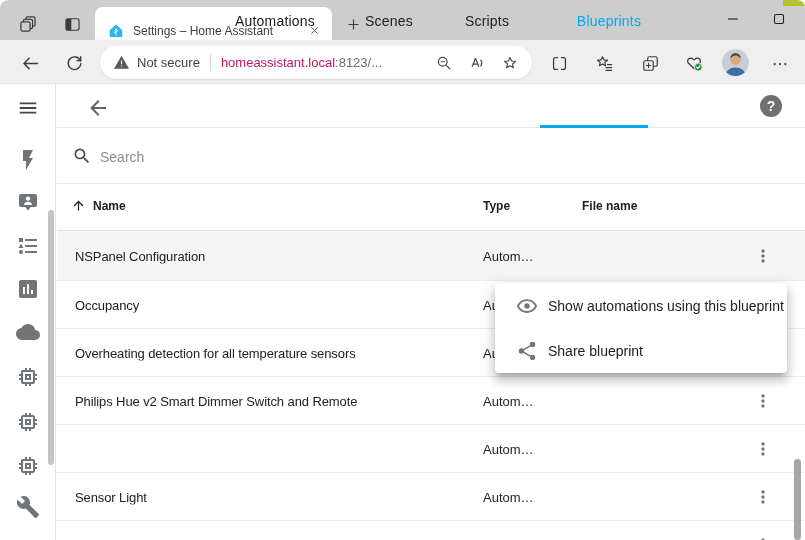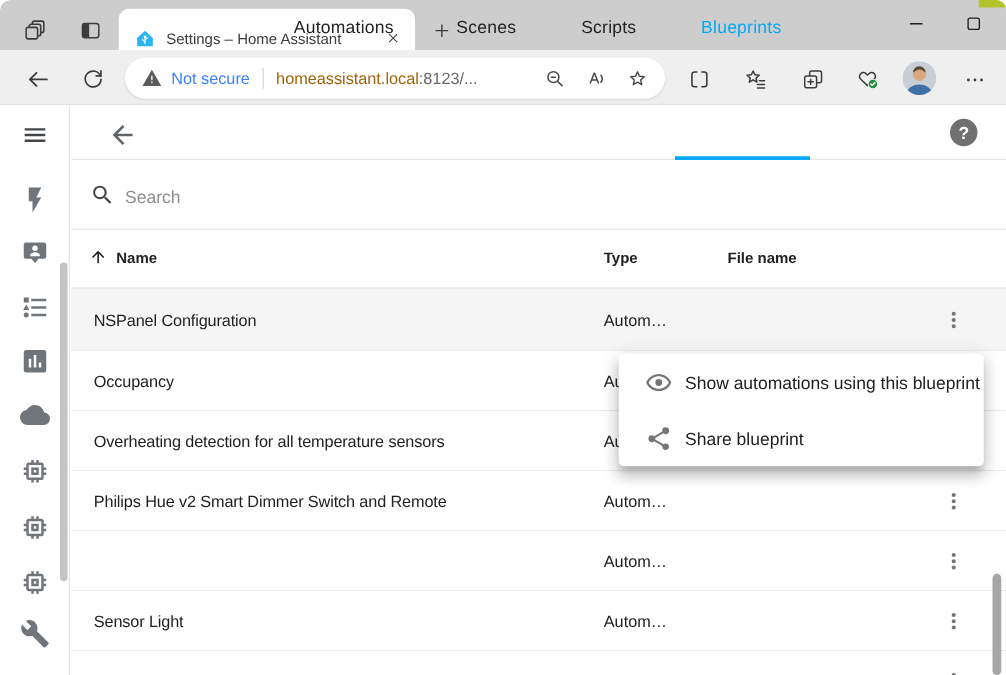--- a/index.html
+++ b/index.html
@@ -10,22 +10,22 @@
   
   .titlebar{position:absolute;left:0;top:0;width:805px;height:40px;background:#cdcdcd;border-radius:8px 8px 0 0;}
   .corner-sliver{position:absolute;right:0;top:0;width:22px;height:6px;background:#b5c32b;border-top-right-radius:8px;}
   .tab{position:absolute;left:95px;top:7px;width:237px;height:47px;background:#fff;border-radius:8px 8px 0 0;
        display:flex;align-items:center;padding:0 8px 0 13px;box-sizing:border-box;}
   .tab-title{flex:1;font-size:12px;color:#3a3d40;margin-left:9px;white-space:nowrap;overflow:hidden;}
   .toolbar{position:absolute;left:0;top:40px;width:805px;height:44px;background:#efefef;border-bottom:1px solid #e3e3e3;box-sizing:border-box;}
   .pill{position:absolute;left:100px;top:46px;width:432px;height:33px;background:#fff;border-radius:17px;
         box-shadow:0 1px 2px rgba(0,0,0,.10);display:flex;align-items:center;padding:0 13px;box-sizing:border-box;font-size:13px;}
   .pill .sep{width:1px;height:17px;background:#d6d6d6;margin:0 10px;}
-  .secure-label{color:#3b82f6;margin-left:7px;}
-  .host{color:#a16207;}
+  .secure-label{color:#404040;margin-left:7px;}
+  .host{color:#be185d;}
   .path{color:#6a6a6a;}
   .pill-icons{margin-left:auto;display:flex;align-items:center;gap:15px;}
   .tbtn{display:flex;align-items:center;justify-content:center;}
   
   .sidebar{position:absolute;left:0;top:84px;width:56px;height:456px;background:#fff;border-right:1px solid #e4e4e4;box-sizing:border-box;}
   .sb-icon{position:absolute;left:16px;width:24px;height:24px;color:#70757a;}
   .sb-thumb{position:absolute;left:48px;top:126px;width:6px;height:255px;background:#c4c4c4;border-radius:3px;}
   .ha-header{position:absolute;left:57px;top:84px;width:748px;height:44px;background:#fff;border-bottom:1px solid #e8e8e8;box-sizing:border-box;}
   .ha-tab{position:absolute;top:13px;transform:translateX(-50%);font-size:14px;font-weight:500;color:#212121;letter-spacing:.2px;}
   .ha-tab.active{color:#03a9f4;}
@@ -263,21 +263,21 @@
 
   <div class="ha-header"></div>
   <div class="abs tbtn" style="left:84px;top:94px;width:28px;height:28px;">
     <svg width="24" height="24" viewBox="0 0 24 24" fill="#5f6368">
       <path d="M20,11V13H8L13.5,18.5L12.08,19.92L4.16,12L12.08,4.08L13.5,5.5L8,11H20Z"></path>
       </svg>
   </div>
   <span class="ha-tab" style="left:275px;">Automations</span>
   <span class="ha-tab" style="left:389px;">Scenes</span>
   <span class="ha-tab" style="left:487px;">Scripts</span>
-  <span class="ha-tab active" style="left:593px;">Blueprints</span>
+  <span class="ha-tab active" style="left:609px;">Blueprints</span>
   <div class="ha-underline"></div>
   <div class="help-circle">
       <span>?</span>
     </div>
 
   <div class="abs" style="left:72px;top:146px;width:20px;height:20px;">
     <svg width="20" height="20" viewBox="0 0 24 24" fill="#44474a">
       <path d="M9.5,3A6.5,6.5 0 0,1 16,9.5C16,11.11 15.41,12.59 14.44,13.73L14.71,14H15.5L20.5,19L19,20.5L14,15.5V14.71L13.73,14.44C12.59,15.41 11.11,16 9.5,16A6.5,6.5 0 0,1 3,9.5A6.5,6.5 0 0,1 9.5,3M9.5,5C7,5 5,7 5,9.5C5,12 7,14 9.5,14C12,14 14,12 14,9.5C14,7 12,5 9.5,5Z"></path>
       </svg>
   </div>

